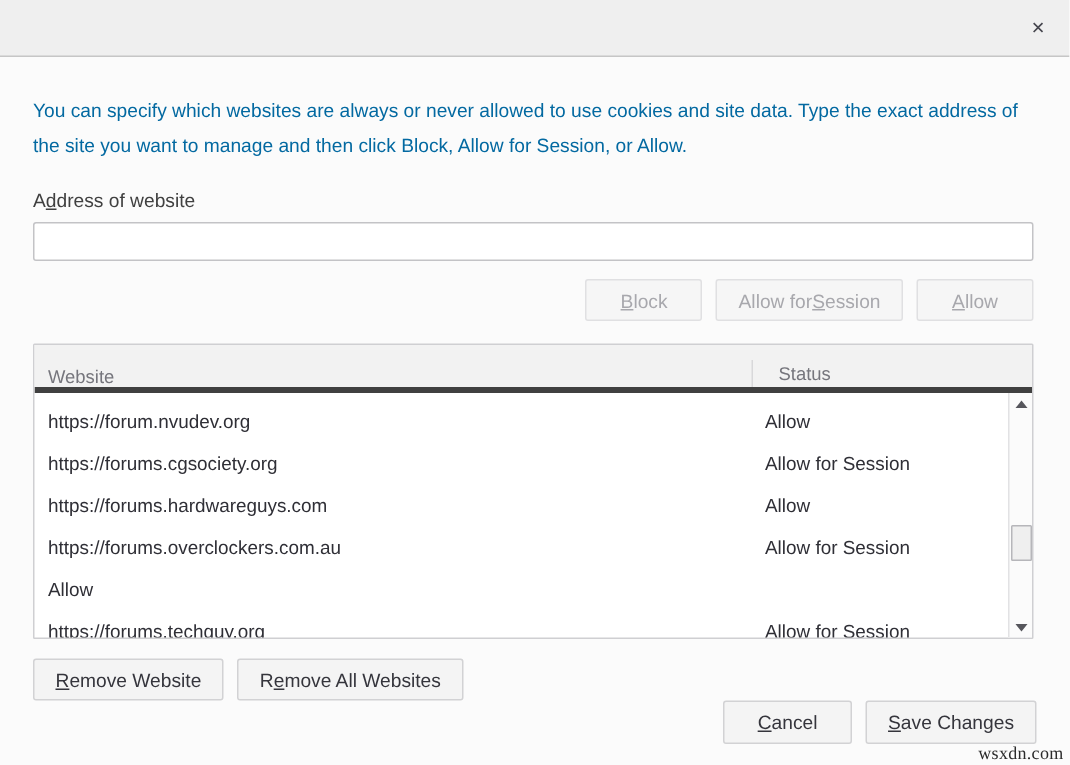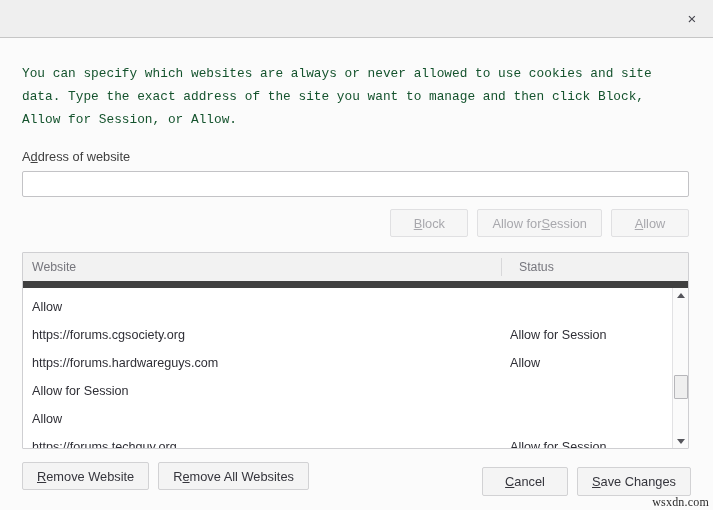--- a/index.html
+++ b/index.html
@@ -56,22 +56,21 @@
     box-sizing: border-box;
     background: #fbfbfb;
   }
 
   .description {
     margin: 0;
     padding-top: 24px;
     width: 660px;
     font-size: 12.8px;
     line-height: 23px;
-    color: #14532d;
-    font-family: Liberation Mono, monospace;
+    color: #0369a1;
   }
 
   .field-label {
     margin-top: 18px;
     font-size: 12.8px;
     color: #404040;
   }
   .field-label u { text-decoration: underline; }
 
   .address-input {
@@ -135,22 +134,22 @@
     background: #ffffff;
     display: flex;
     flex-direction: column;
     overflow: hidden;
   }
   .list-header {
     display: flex;
     height: 28px;
     flex: 0 0 28px;
     background: #f2f2f2;
-    border-bottom: 7px solid #404040;
-    align-items: center;
+    border-bottom: 4px solid #404040;
+    align-items: flex-end;
     font-size: 12.3px;
     color: #76767d;
   }
   .col-website { width: 478px; padding-left: 9px; box-sizing: border-box; }
   .col-status  { flex: 1; padding-left: 17px; box-sizing: border-box; border-left: 1px solid #d8d8da; height: 18px; display:flex; align-items:center;}
   .list-header .col-status { height: 18px; }
 
   .list-body {
     flex: 1;
     display: flex;
@@ -273,31 +272,33 @@
   </div>
 
   <div class="listbox">
     <div class="list-header">
       <div class="col-website">Website</div>
       <div class="col-status">Status</div>
     </div>
     <div class="list-body">
       <div class="rows" id="rows-container">
           <div class="row">
+            <div class="cell-website">https://forum.nvudev.org</div>
             <div class="cell-status">Allow</div>
           </div>
           <div class="row">
             <div class="cell-website">https://forums.cgsociety.org</div>
             <div class="cell-status">Allow for Session</div>
           </div>
           <div class="row">
             <div class="cell-website">https://forums.hardwareguys.com</div>
             <div class="cell-status">Allow</div>
           </div>
           <div class="row">
+            <div class="cell-website">https://forums.overclockers.com.au</div>
             <div class="cell-status">Allow for Session</div>
           </div>
           <div class="row">
             <div class="cell-status">Allow</div>
           </div>
           <div class="row">
             <div class="cell-website">https://forums.techguy.org</div>
             <div class="cell-status">Allow for Session</div>
           </div>
         </div>

